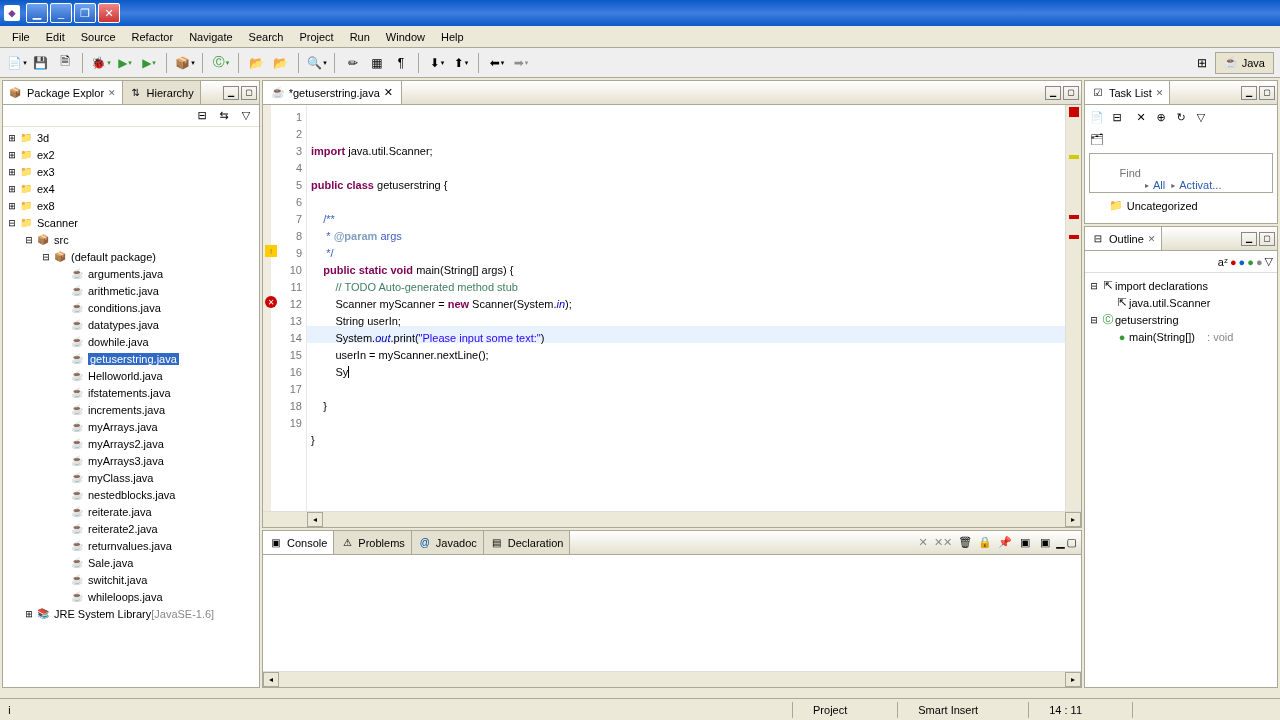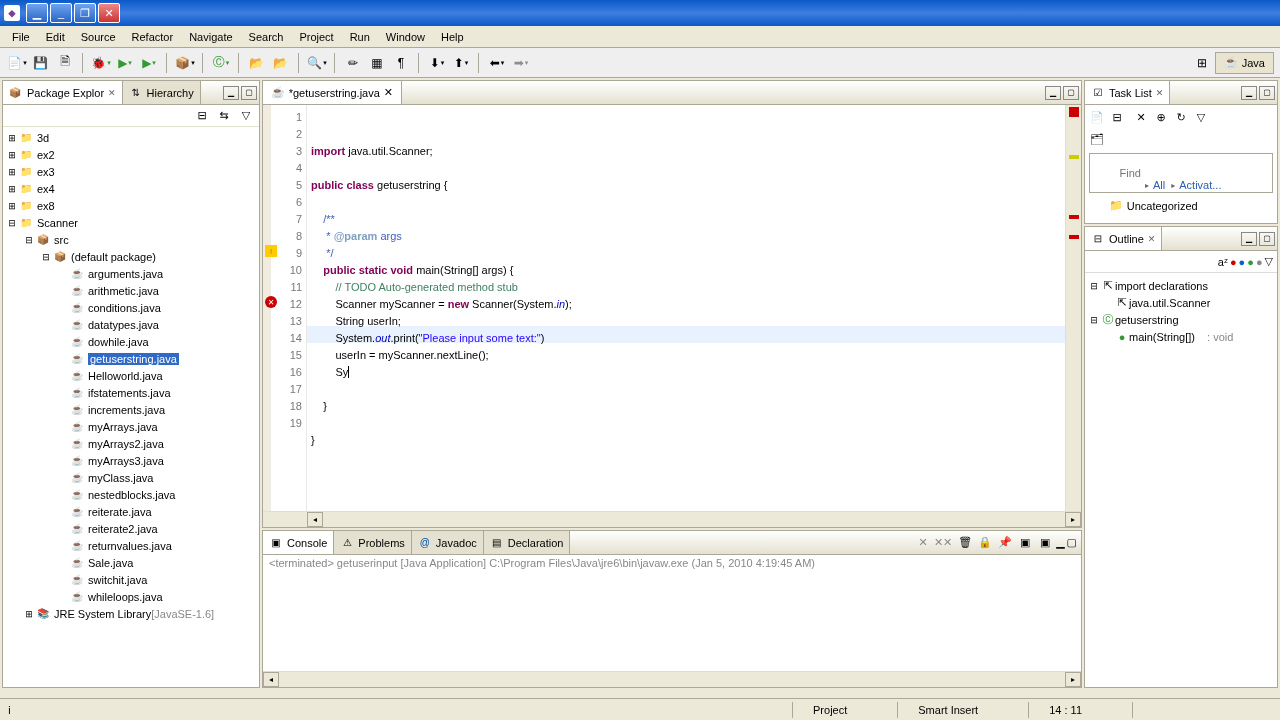--- a/index.html
+++ b/index.html
@@ -428,21 +428,20 @@
           <span class="sep"></span>
           <span class="tb">🗑</span>
           <span class="tb">🔒</span>
           <span class="tb">📌</span>
           <span class="tb dropdown-arrow">▣</span>
           <span class="tb dropdown-arrow">▣</span>
           <div class="vbtn">▁</div>
           <div class="vbtn">▢</div>
         </div>
       </div>
-      <div class="console-desc">&lt;terminated&gt; getuserinput [Java Application] C:\Program Files\Java\jre6\bin\javaw.exe (Jan 5, 2010 4:19:45 AM)</div>
       <div class="console-out"></div>
       <div class="hscroll">
         <div class="arrow">◂</div>
           <div class="track"></div>
           <div class="arrow">▸</div>
       </div>
     </div>
   </div>
 
   <div class="rightcol">

